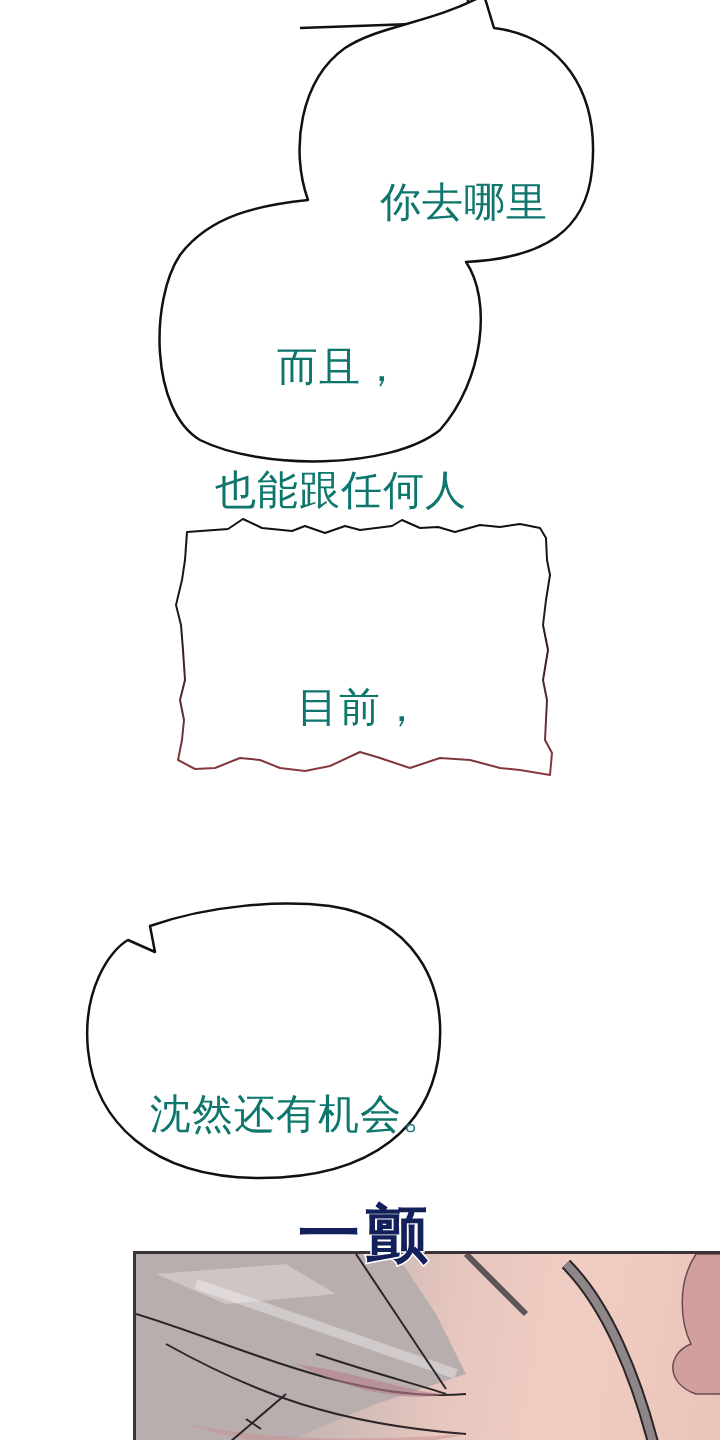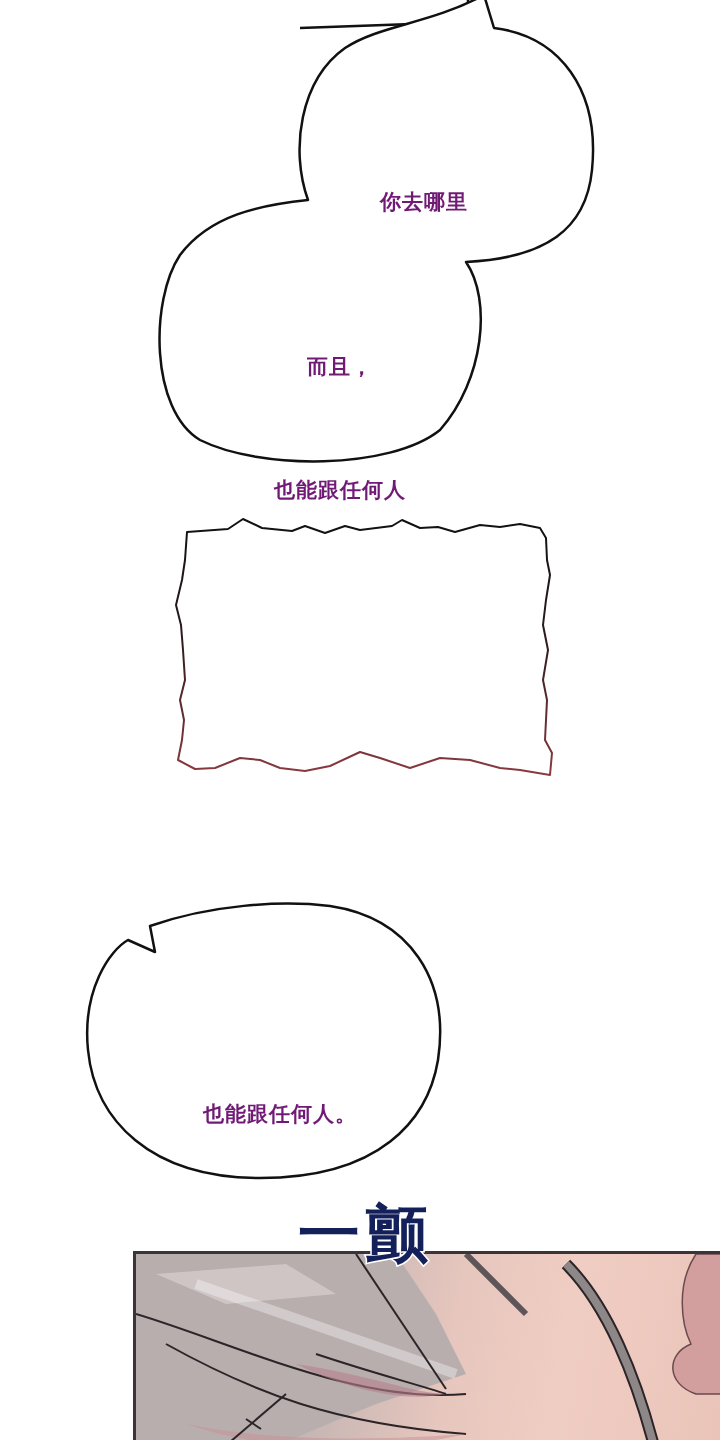--- a/index.html
+++ b/index.html
@@ -1,18 +1,18 @@
 <!DOCTYPE html>
 <html><head>
 <meta charset="utf-8">
 <style>
   html, body { margin: 0; padding: 0; background: #ffffff; }
   body { width: 720px; height: 1440px; position: relative; overflow: hidden; font-family: "DejaVu Sans", sans-serif; }
   .layer { position: absolute; left: 0; top: 0; width: 720px; height: 1440px; }
-  .text { position: absolute; color: #701a75; font-family: "DejaVu Sans", sans-serif; font-weight: bold; font-size: 21px; line-height: 41px; text-align: center; white-space: pre; letter-spacing: 1px; }
+  .text { position: absolute; color: #0f766e; font-family: "DejaVu Sans", sans-serif; font-weight: normal; font-size: 41px; line-height: 41px; text-align: center; white-space: pre; letter-spacing: 1px; }
   .watermark { position: absolute; left: 340px; top: -18px; font-family: "DejaVu Sans", sans-serif; font-weight: bold; font-size: 34px; color: #a8a8a8; -webkit-text-stroke: 2px #ffffff; transform: rotate(-4deg); letter-spacing: 2px; }
   .sfx { position: absolute; font-family: "DejaVu Sans", sans-serif; font-weight: bold; font-size: 62px; color: #13205a; -webkit-text-stroke: 3px #ffffff; paint-order: stroke fill; letter-spacing: 6px; line-height: 1; }
   .panel { position: absolute; left: 133px; top: 1251px; width: 600px; height: 200px; overflow: hidden; border-top: 3px solid #3a3338; border-left: 3px solid #3a3338; background: linear-gradient(100deg, #b7aaa9 0%, #c3b4b3 30%, #e6c6bd 52%, #f0cdc3 70%, #e9c3b8 100%); }
 </style>
 </head>
 <body>
 
 <div class="watermark">观看…</div>
 
 <svg class="layer" viewBox="0 0 720 1440" xmlns="http://www.w3.org/2000/svg">
@@ -56,24 +56,25 @@
 <div class="text" style="left:380px; top:100px; text-align:left;">
   <div>你去哪里</div>
 </div>
 
 <div class="text" style="left:215px; width:250px; top:265px;">
   <div>而且，</div>
   <div>也能跟任何人</div>
 </div>
 
 <div class="text" style="left:210px; width:300px; top:605px;">
+  <div>目前，</div>
 </div>
 
 <div class="text" style="left:150px; width:260px; top:1012px;">
-  <div>也能跟任何人。</div>
+  <div>沈然还有机会。</div>
 </div>
 
 <div class="panel">
   <svg width="600" height="200" viewBox="0 0 600 200" xmlns="http://www.w3.org/2000/svg">
 
     <path d="M 0 0 L 260 0 L 300 60 L 330 120 L 240 150 L 120 200 L 0 200 Z" fill="#b9aeae"></path>
     <path d="M 20 20 L 150 10 L 200 40 L 90 50 Z" fill="#d8cfcf" opacity="0.7"></path>
 
     <path d="M 60 30 L 320 120" stroke="#ffffff" stroke-width="10" opacity="0.35"></path>
     <path d="M 0 60 C 100 90, 220 150, 330 140" stroke="#2b2428" stroke-width="2" fill="none"></path>

